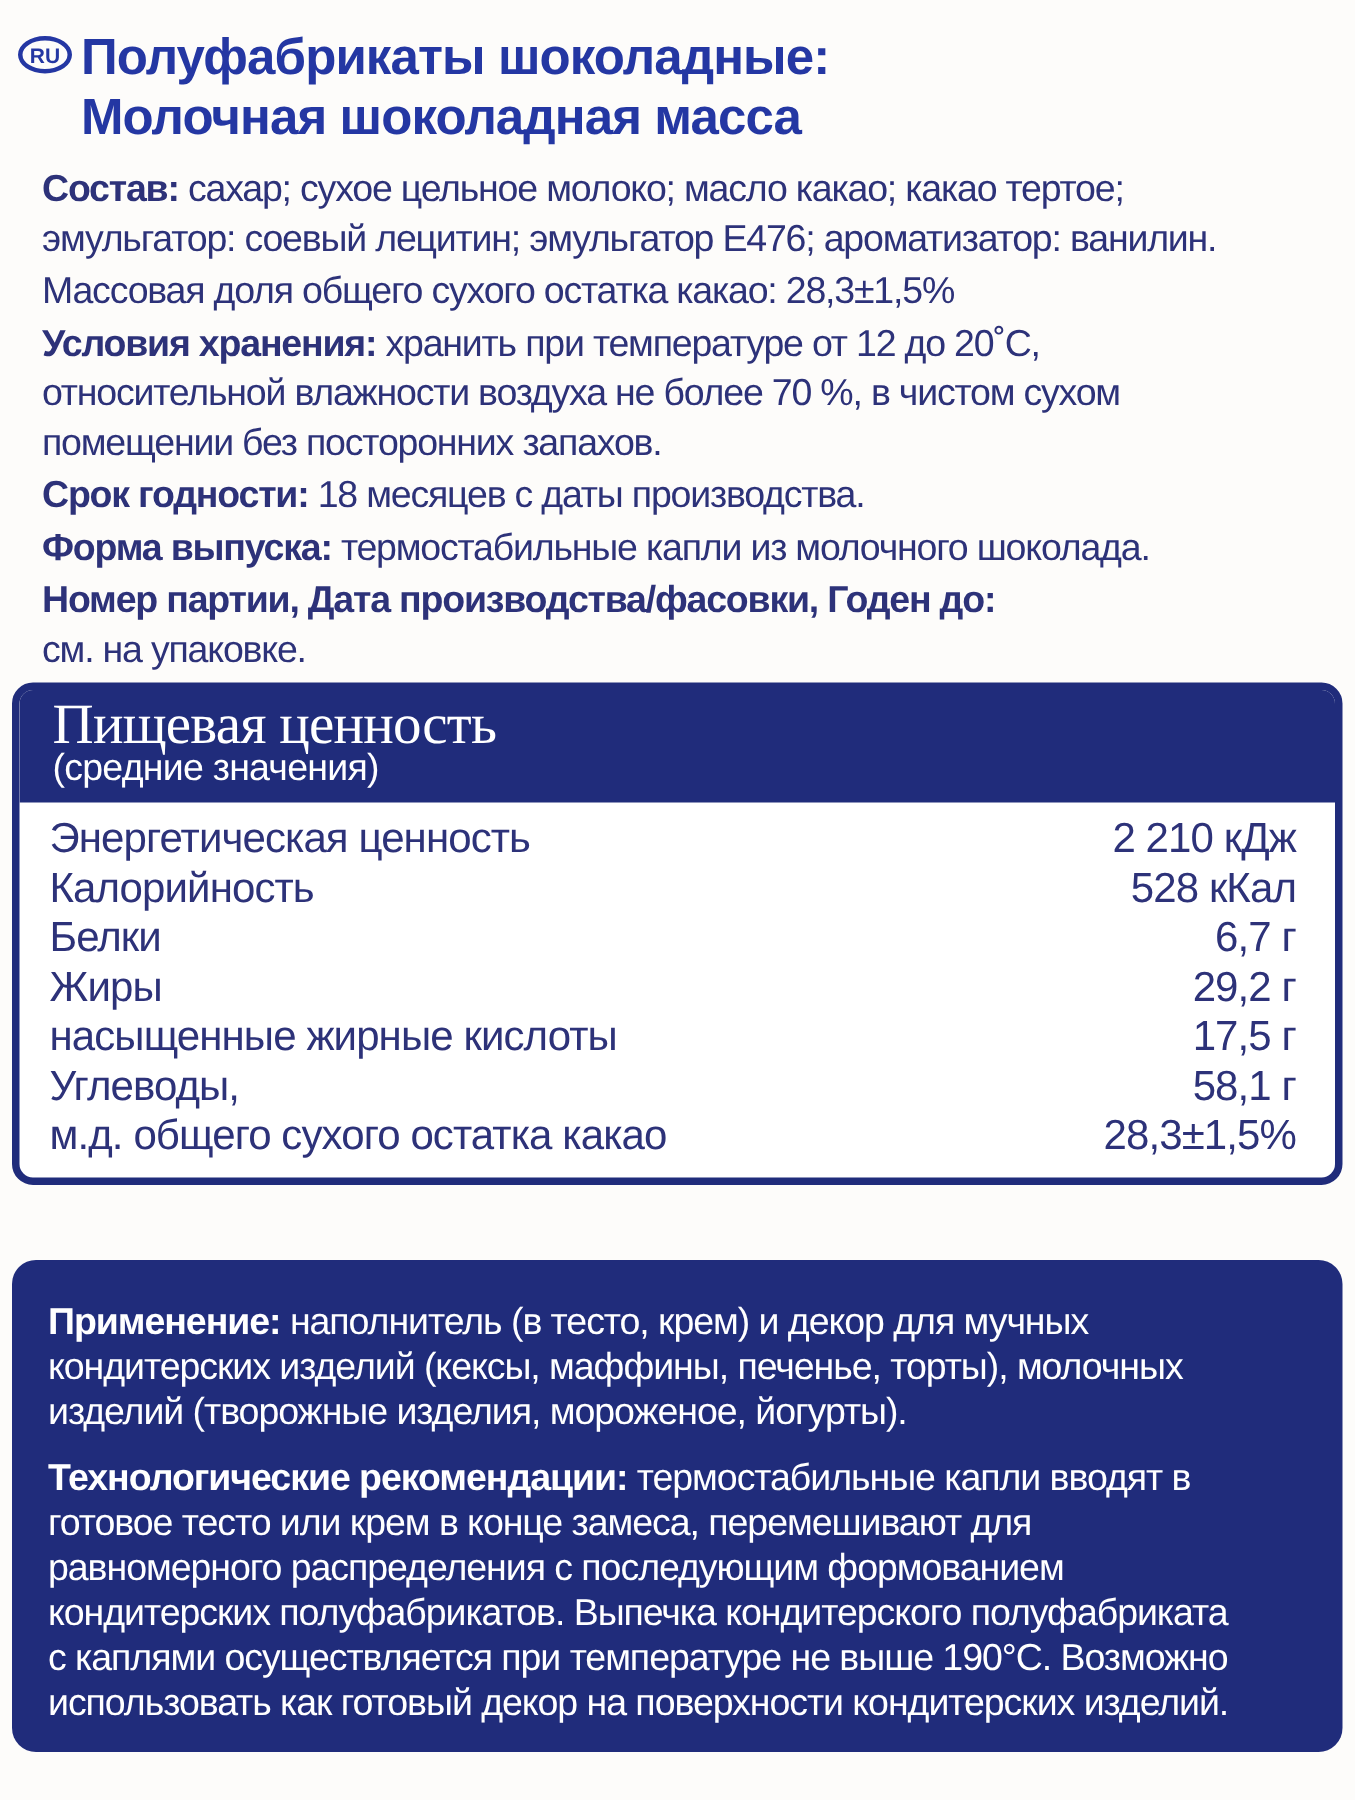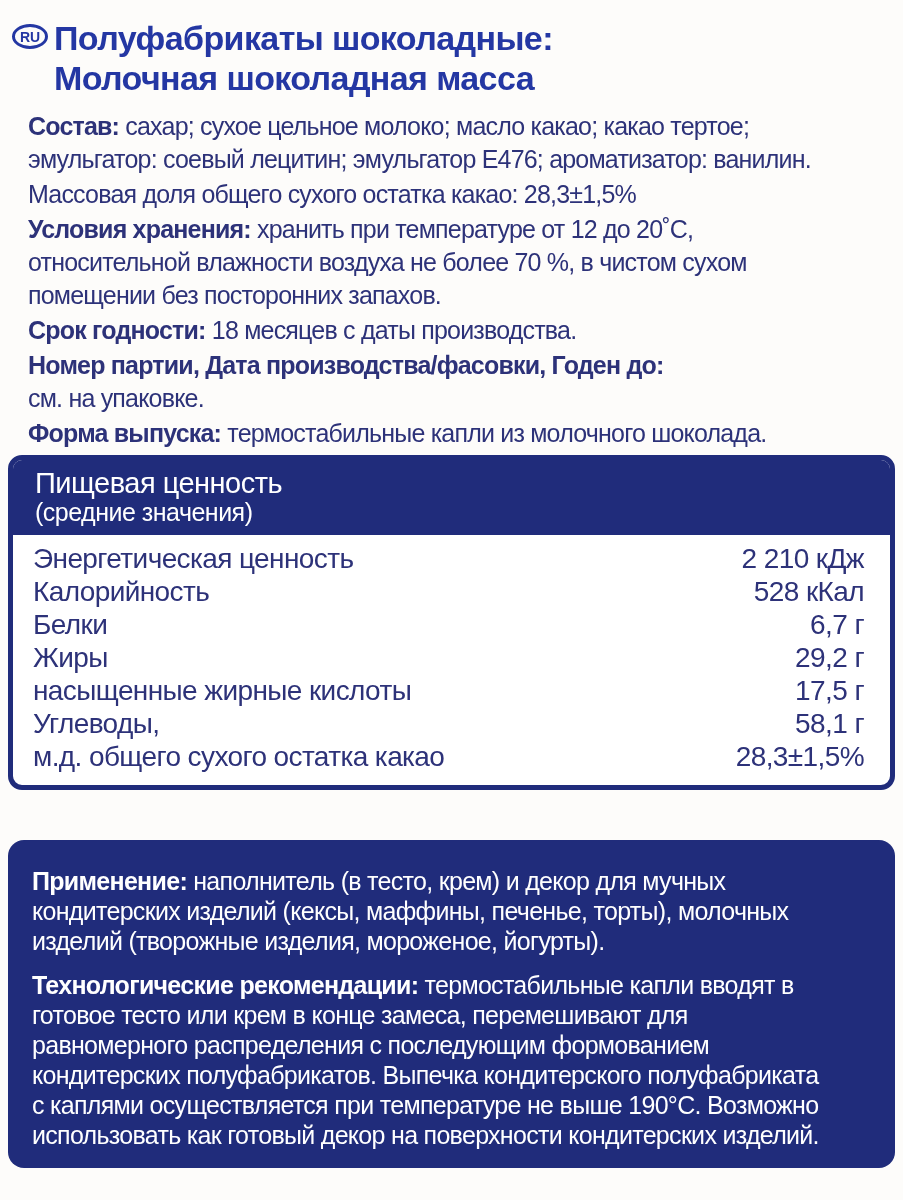--- a/index.html
+++ b/index.html
@@ -80,22 +80,23 @@
   .nutrition-header {
     background: #202c7b;
     color: #ffffff;
     display: flex;
     justify-content: space-between;
     align-items: flex-end;
     padding: 8px 24px 10px 22px;
     letter-spacing: -0.5px;
   }
   .nutrition-header .nh-title {
-    font-size: 29px;
+    font-size: 38px;
     line-height: 31px;
+    font-family: Liberation Serif, serif;
   }
   .nutrition-header .nh-sub {
     font-size: 25px;
     line-height: 26px;
   }
   .nutrition-header .nh-per {
     font-size: 29px;
     line-height: 31px;
     margin-bottom: 1px;
     white-space: nowrap;
@@ -151,22 +152,22 @@
   </div>
 
   <div class="body-text">
     <p><span class="lead">Состав:</span> <span class="preline">сахар; сухое цельное молоко; масло какао; какао тертое;
 эмульгатор: соевый лецитин; эмульгатор Е476; ароматизатор: ванилин.</span></p>
     <p><span>Массовая доля общего сухого остатка какао: 28,3±1,5%</span></p>
     <p><span class="lead">Условия хранения:</span> <span class="preline">хранить при температуре от 12 до 20˚С,
 относительной влажности воздуха не более 70 %, в чистом сухом
 помещении без посторонних запахов.</span></p>
     <p><span class="lead">Срок годности:</span> <span>18 месяцев с даты производства.</span></p>
+    <p><span class="lead">Форма выпуска:</span> <span>термостабильные капли из молочного шоколада.</span></p>
     <p><span class="lead">Номер партии, Дата производства/фасовки, Годен до:</span><br><span>см. на упаковке.</span></p>
-    <p><span class="lead">Форма выпуска:</span> <span>термостабильные капли из молочного шоколада.</span></p>
   </div>
 
   <div class="nutrition">
     <div class="nutrition-header">
       <div>
         <div class="nh-title">Пищевая ценность</div>
         <div class="nh-sub">(средние значения)</div>
       </div>
     </div>
     <div class="nutrition-body">

